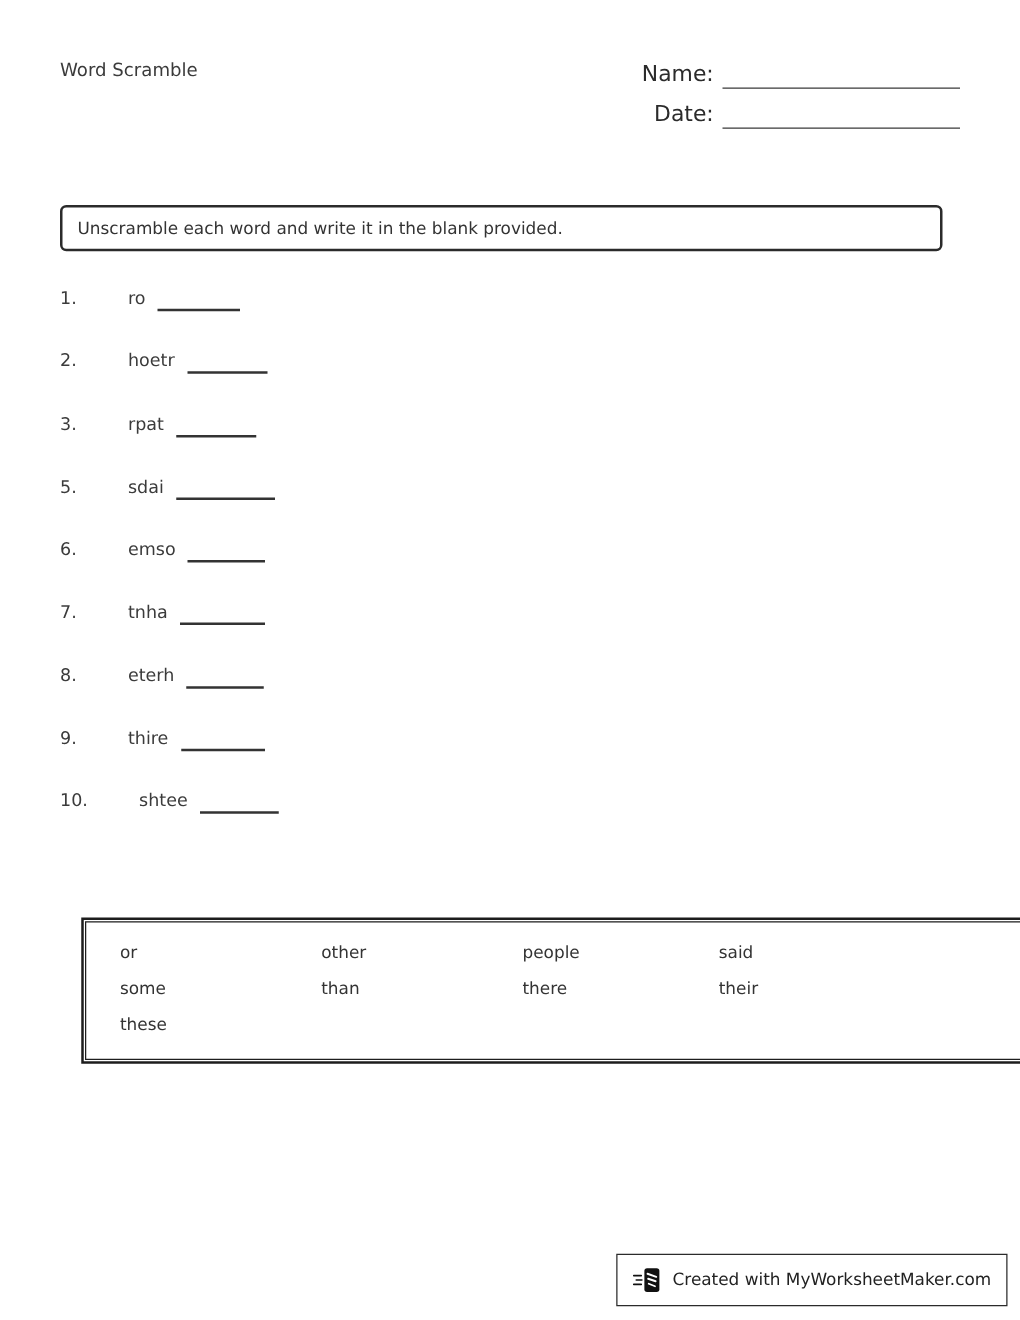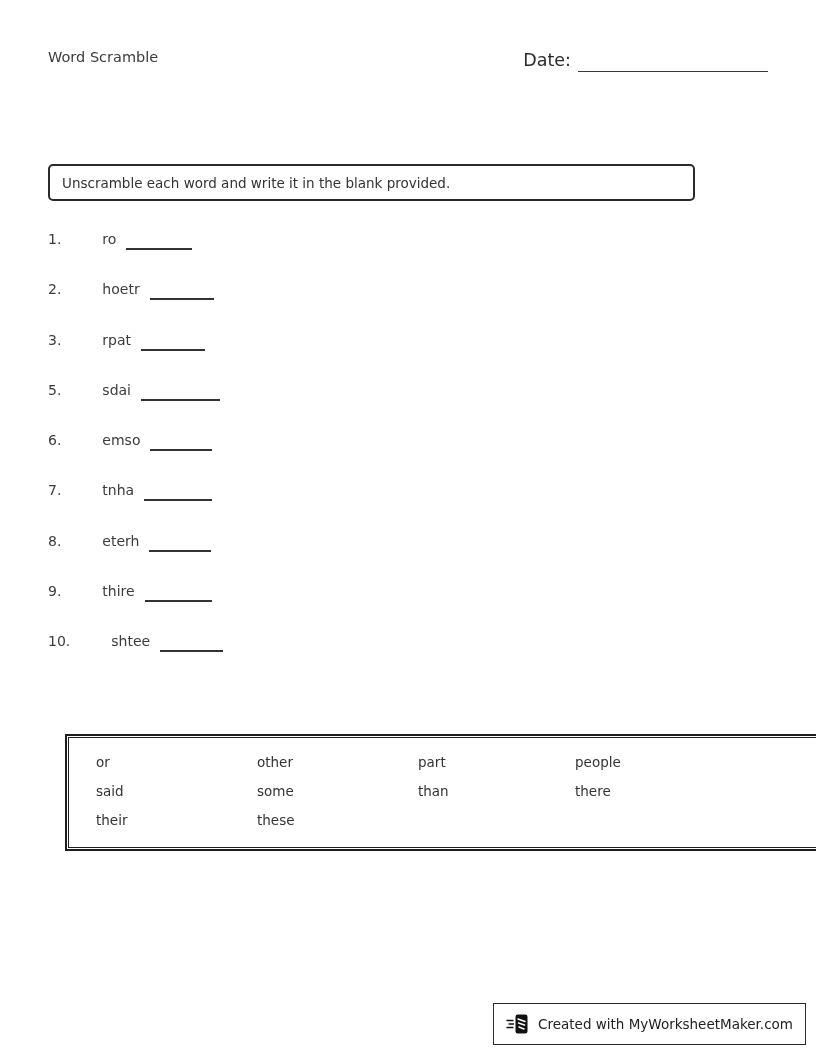--- a/index.html
+++ b/index.html
@@ -24,21 +24,21 @@
   .nd-row { margin-bottom: 11px; }
   .nd-label { font-size: 17.5px; color: #2b2b2b; }
   .nd-line {
     display: inline-block; width: 190px;
     border-bottom: 1.5px solid #3a3a3a;
     vertical-align: -6px; margin-left: 7px;
   }
 
   
   .instruction-box {
-    position: absolute; left: 48px; top: 164px; width: 647px; height: 37px;
+    position: absolute; left: 48px; top: 164px; width: 706px; height: 37px;
     border: 2px solid #2b2b2b; border-radius: 5px;
     display: flex; align-items: center; padding-left: 12px;
     font-size: 13.5px; color: #333333;
   }
 
   
   .scramble-list { position: absolute; left: 48px; top: 231px; }
   .scramble-item { height: 50.3px; font-size: 14px; line-height: 17px; }
   .item-number { display: inline-block; margin-right: 17px; }
   .scrambled-word { display: inline-block; margin-left: 24px; }
@@ -81,20 +81,23 @@
   .footer-icon { width: 24px; height: 24px; margin-right: 8px; flex: none; }
   .footer-credit-text { font-size: 13.5px; color: #222222; }
 </style>
 </head>
 <body>
 
 <div class="page-title">Word Scramble</div>
 
 <div class="name-date">
   <div class="nd-row">
+    <span class="nd-label">Name:</span><span class="nd-line"></span>
+  </div>
+  <div class="nd-row">
     <span class="nd-label">Date:</span><span class="nd-line"></span>
   </div>
 </div>
 
 <div class="instruction-box">
   <span>Unscramble each word and write it in the blank provided.</span>
 </div>
 
 <div class="scramble-list">
   <div class="scramble-item">
@@ -123,21 +126,20 @@
   </div>
   <div class="scramble-item">
     <span class="item-number">10.</span><span class="scrambled-word">shtee</span><span class="answer-blank"></span>
   </div>
 </div>
 
 <div class="word-bank-outer">
   <div class="word-bank-inner">
     <span>or</span>
     <span>other</span>
-    <span>part</span>
     <span>people</span>
     <span>said</span>
     <span>some</span>
     <span>than</span>
     <span>there</span>
     <span>their</span>
     <span>these</span>
   </div>
 </div>
 

